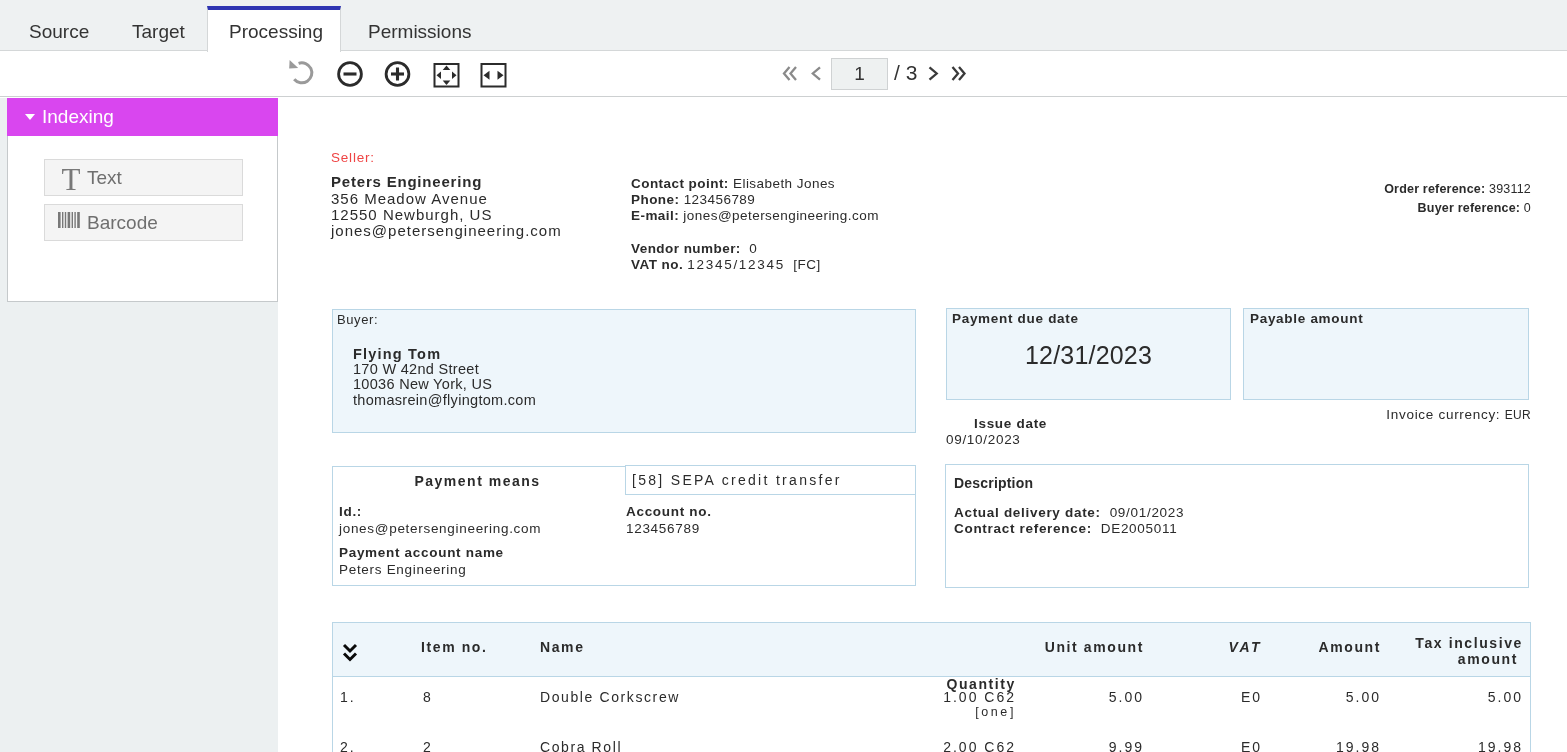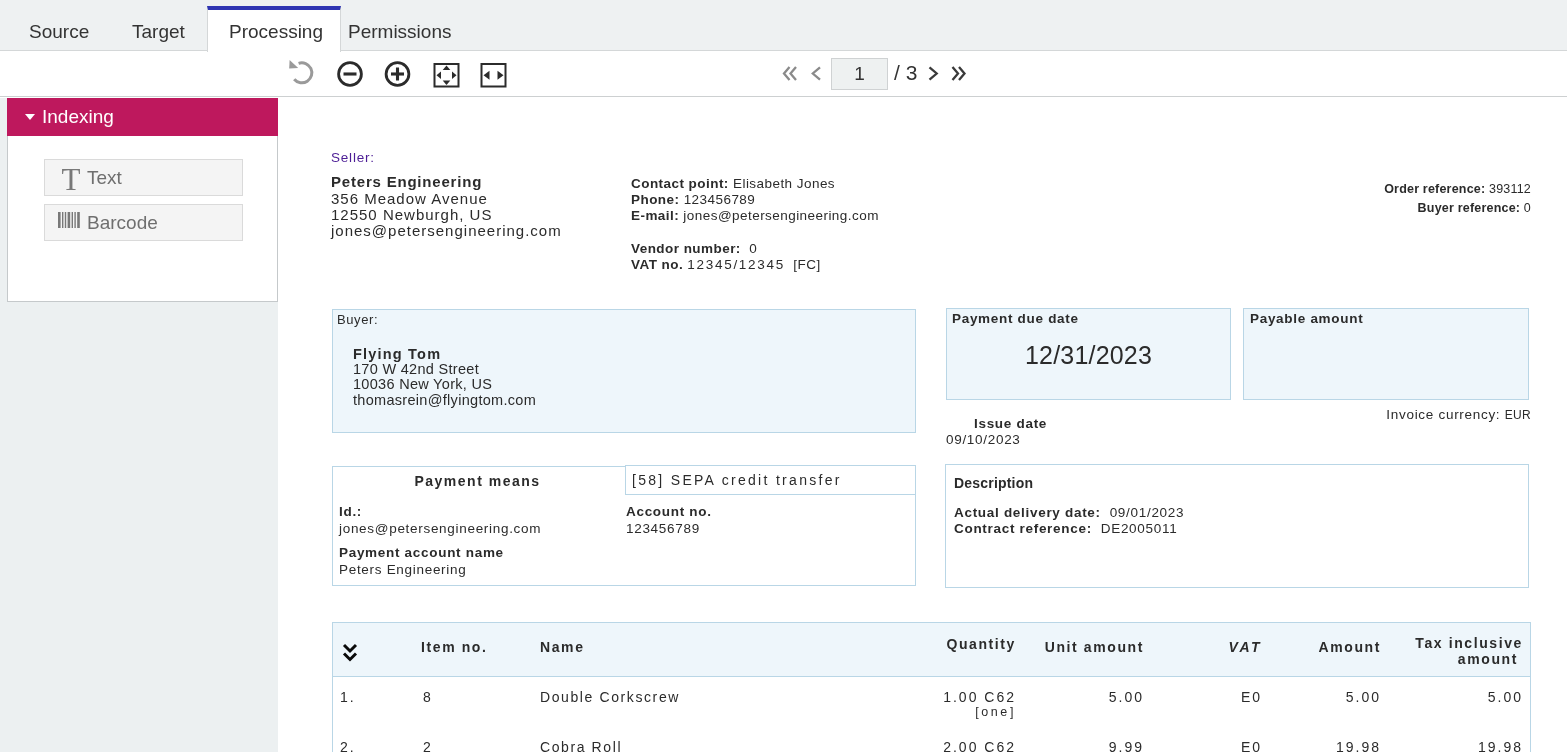--- a/index.html
+++ b/index.html
@@ -21,21 +21,21 @@
 .pgr { position:absolute; z-index:4; white-space:nowrap; }
 
 
 #docmeta { position:absolute; left:1247px; top:50px; width:319px; height:47px; border:3px solid #e8473c; background:#fff; z-index:5; }
 #docmeta .doc { position:absolute; left:0; top:0; width:160px; height:41px; background:#a7d9f2; color:#fdfdfd; font-size:17.5px; text-align:center; line-height:41px; }
 #docmeta .meta { position:absolute; left:160px; top:0; width:157px; height:41px; color:#333; font-size:17.5px; text-align:center; line-height:41px; }
 
 
 #sidebar { position:absolute; left:0; top:98px; width:278px; height:654px; background:#ecf0f1; }
 #panel { position:absolute; left:7px; top:0px; width:271px; height:204px; background:#fff; border:1px solid #c5c9cb; border-top:none; }
-#panelhead { position:absolute; left:-1px; top:0px; width:271px; height:38px; background:#be185d; }
+#panelhead { position:absolute; left:-1px; top:0px; width:271px; height:38px; background:#d946ef; }
 #panelhead .tri { position:absolute; left:18px; top:16px; width:0; height:0; border-left:5.5px solid transparent; border-right:5.5px solid transparent; border-top:6.5px solid #fff; }
 #panelhead .cap { position:absolute; left:35px; top:9px; line-height:19px; color:#fff; font-size:19px; }
 .sbtn { position:absolute; left:36px; width:199px; height:37px; background:#f4f4f4; border:1px solid #dadada; color:#6f6f6f; font-size:19px; }
 .sbtn .lab { position:absolute; left:42px; top:0; line-height:35px; }
 
 
 .inv { color:#2b2b2b; letter-spacing:1px; font-size:15px; line-height:1; }
 .sm { font-size:13.5px; letter-spacing:0.7px; }
 .ct { font-size:13.5px; letter-spacing:0.45px; }
 .b { font-weight:bold; }
@@ -48,21 +48,21 @@
 </style>
 </head>
 <body>
 <div id="app">
 
   <div id="tabstrip"></div>
   <div id="tab-active"></div>
   <div class="tab" style="left:29px;">Source</div>
   <div class="tab" style="left:132px;">Target</div>
   <div class="tab" style="left:229px;">Processing</div>
-  <div class="tab" style="left:348px;">Permissions</div>
+  <div class="tab" style="left:368px;">Permissions</div>
 
   <div id="toolbar"></div>
   <svg class="abs" style="left:286px; top:58px; z-index:4;" width="230" height="32" viewBox="0 0 230 32">
 
     <g stroke="#9a9a9a" stroke-width="3" fill="none">
       <path d="M 12.6 5.3 A 10 10 0 1 1 8.2 21.2"></path>
     </g>
     <polygon points="3.6,2.0 12.2,9.9 3.2,10.4" fill="#9a9a9a"></polygon>
 
     <g stroke="#2b2b2b" stroke-width="2.8" fill="none">
@@ -133,21 +133,21 @@
             <rect x="13.6" y="0" width="1.4" height="16"></rect>
             <rect x="16.4" y="0" width="1.4" height="16"></rect>
             <rect x="19.2" y="0" width="2.6" height="16"></rect>
           </g>
         </svg></div>
         <div class="lab">Barcode</div>
       </div>
     </div>
   </div>
 
-  <div class="line inv" style="left:331px; top:151px; font-size:13.5px; letter-spacing:0.8px; color:#4c1d95;">Seller:</div>
+  <div class="line inv" style="left:331px; top:151px; font-size:13.5px; letter-spacing:0.8px; color:#ef4444;">Seller:</div>
   <div class="line inv b" style="left:331px; top:174px; letter-spacing:0.8px;">Peters Engineering</div>
   <div class="line inv" style="left:331px; top:191px;">356 Meadow Avenue</div>
   <div class="line inv" style="left:331px; top:207px;">12550 Newburgh, US</div>
   <div class="line inv" style="left:331px; top:223px;">jones@petersengineering.com</div>
 
   <div class="line inv ct" style="left:631px; top:177px;"><span class="b">Contact point:</span> Elisabeth Jones</div>
   <div class="line inv ct" style="left:631px; top:193px;"><span class="b">Phone:</span> 123456789</div>
   <div class="line inv ct" style="left:631px; top:209px;"><span class="b">E-mail:</span> jones@petersengineering.com</div>
   <div class="line inv ct" style="left:631px; top:242px;"><span class="b">Vendor number:</span>&nbsp;&nbsp;0</div>
   <div class="line inv ct" style="left:631px; top:258px;"><span class="b">VAT no.</span> <span style="letter-spacing:1.7px;">12345/12345</span>&nbsp;&nbsp;[FC]</div>
@@ -192,21 +192,21 @@
   <div class="abs" style="left:332px; top:622px; width:1199px; height:130px; border:1px solid #b9d6e6; border-bottom:none;"></div>
   <div class="abs" style="left:333px; top:623px; width:1197px; height:54px; background:#eef6fb; border-bottom:1px solid #b9d6e6;"></div>
   <svg class="abs" style="left:342px; top:642px;" width="17" height="21" viewBox="0 0 17 21">
     <g fill="none" stroke="#0a0a0a" stroke-width="3">
       <polyline points="2,3 8,9 14,3"></polyline>
       <polyline points="2,11.5 8,17.5 14,11.5"></polyline>
     </g>
   </svg>
   <div class="line inv b th" style="left:421px; top:640px;">Item no.</div>
   <div class="line inv b th" style="left:540px; top:640px;">Name</div>
-  <div class="rline inv b th" style="left:916px; top:637px; width:100px;">Quantity</div>
+  <div class="rline inv b th" style="left:916px; top:677px; width:100px;">Quantity</div>
   <div class="rline inv b th" style="left:1044px; top:640px; width:100px;">Unit amount</div>
   <div class="rline inv b th" style="left:1162px; top:640px; width:100px; letter-spacing:2.5px;font-style:italic;">VAT</div>
   <div class="rline inv b th" style="left:1281px; top:640px; width:100px;">Amount</div>
   <div class="rline inv b th" style="left:1393px; top:635px; width:130px; line-height:16px;">Tax inclusive<br><span style="padding-right:5px;">amount</span></div>
 
   <div class="line inv tv" style="left:340px; top:690px;">1.</div>
   <div class="line inv tv" style="left:423px; top:690px;">8</div>
   <div class="line inv tv" style="left:540px; top:690px; letter-spacing:1.6px;">Double Corkscrew</div>
   <div class="rline inv tv" style="left:916px; top:690px; width:100px;">1.00 C62</div>
   <div class="rline inv" style="left:916px; top:706px; width:100px; font-size:12.5px; letter-spacing:2.6px;">[one]</div>

